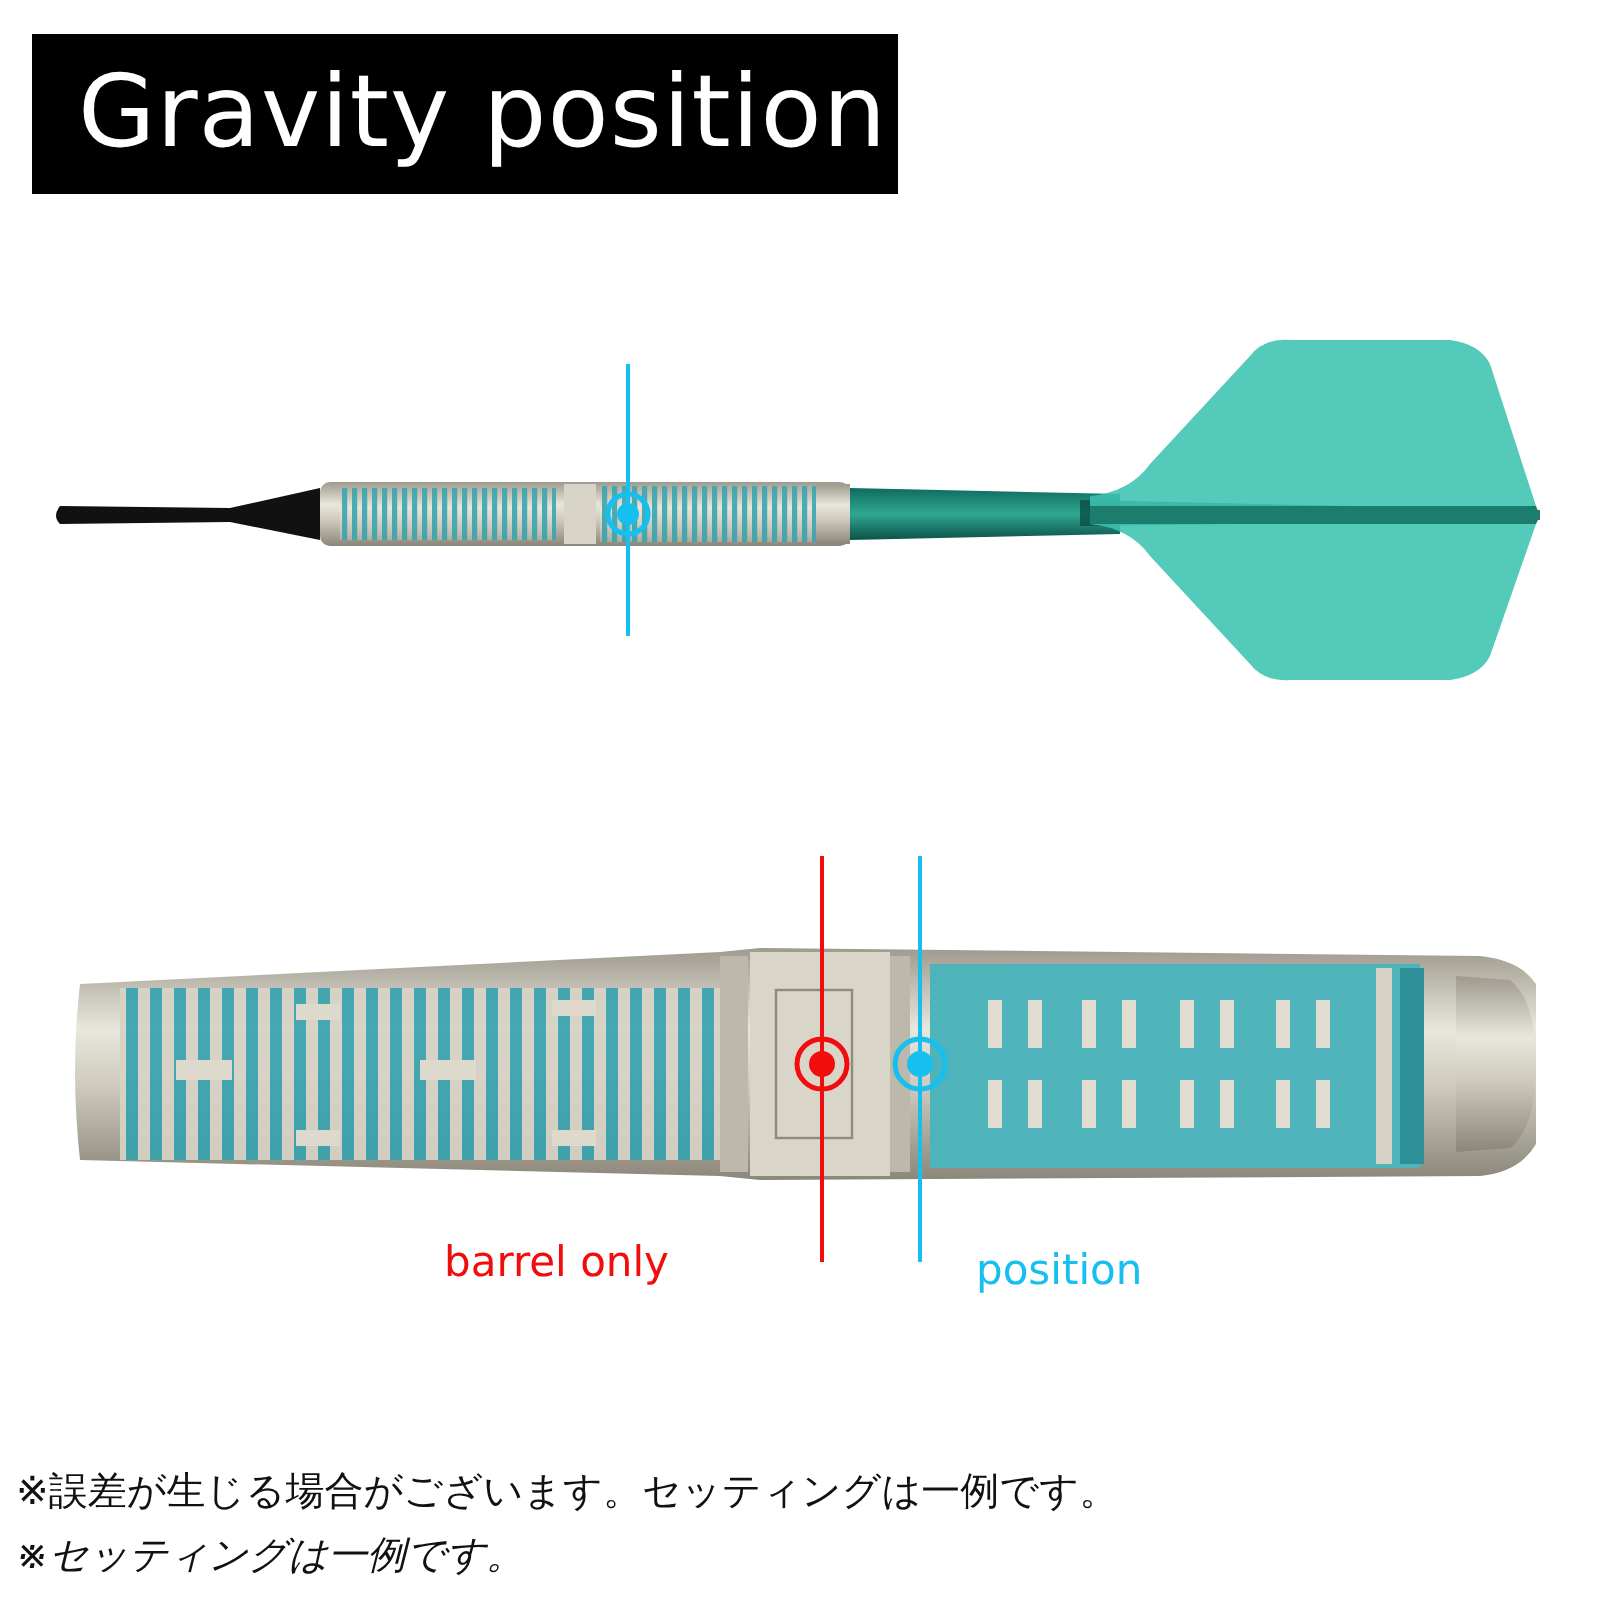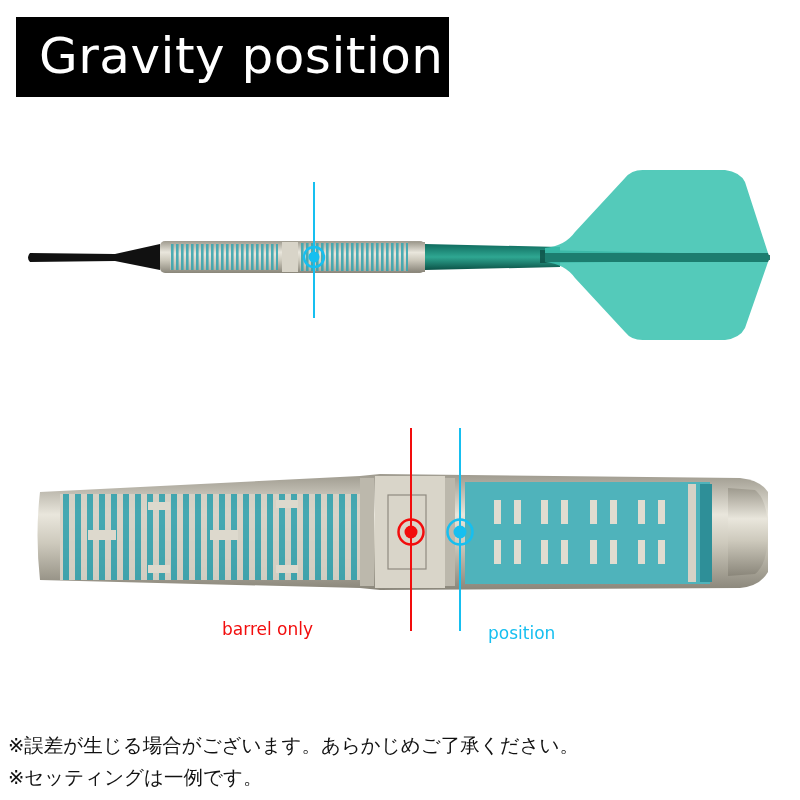--- a/index.html
+++ b/index.html
@@ -1,25 +1,25 @@
 <!DOCTYPE html>
 <html><head>
 <meta charset="utf-8">
 <style>
   html,body{margin:0;padding:0;background:#fff;}
   body{width:800px;height:800px;position:relative;overflow:hidden;font-family:"DejaVu Sans",sans-serif;}
   .title-box{position:absolute;left:0;top:17px;width:433px;height:80px;background:#000;margin-left:16px;}
   .title-text{position:absolute;left:23px;top:8px;color:#fff;font-size:50px;line-height:62px;letter-spacing:0.5px;white-space:nowrap;}
   svg{position:absolute;left:0;top:0;}
-  .label{position:absolute;font-size:17px;white-space:nowrap;}
+  .label{position:absolute;font-size:21px;white-space:nowrap;}
   .label-red{left:222px;top:619px;color:#f20d0d;}
   .label-blue{left:488px;top:623px;color:#16bff0;}
   .note{position:absolute;left:8px;font-size:19.5px;color:#111;white-space:nowrap;}
   .note1{top:732px;}
-  .note2{top:764px;}
+  .note2{top:764px;font-style:italic;}
 </style>
 </head>
 <body>
 
 <div class="title-box">
   <div class="title-text">Gravity position</div>
 </div>
 
 <svg width="800" height="800">
   <defs>
@@ -135,14 +135,14 @@
   <g>
     <line x1="460" y1="428" x2="460" y2="631" stroke="#16bff0" stroke-width="2"></line>
     <circle cx="460" cy="532" r="12.5" fill="none" stroke="#16bff0" stroke-width="2.5"></circle>
     <circle cx="460" cy="532" r="6.5" fill="#16bff0"></circle>
   </g>
 </svg>
 
 <div class="label label-red">barrel only</div>
 <div class="label label-blue">position</div>
 
-<div class="note note1">※誤差が生じる場合がございます。あらかじめご了承ください。</div>
+<div class="note note1">※誤差が生じる場合がございます。セッティングは一例です。</div>
 <div class="note note2">※セッティングは一例です。</div>
 
 </body></html>

